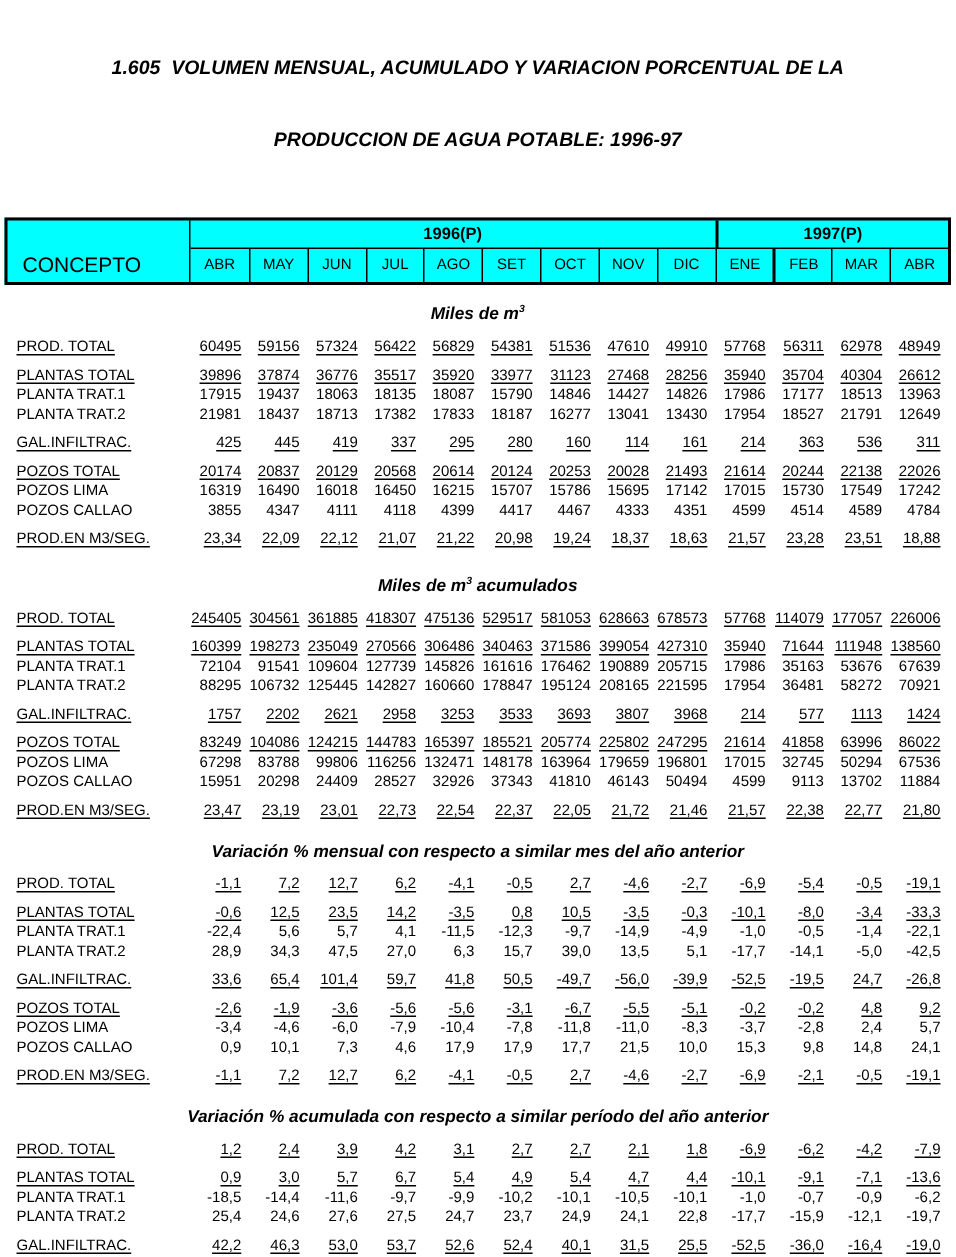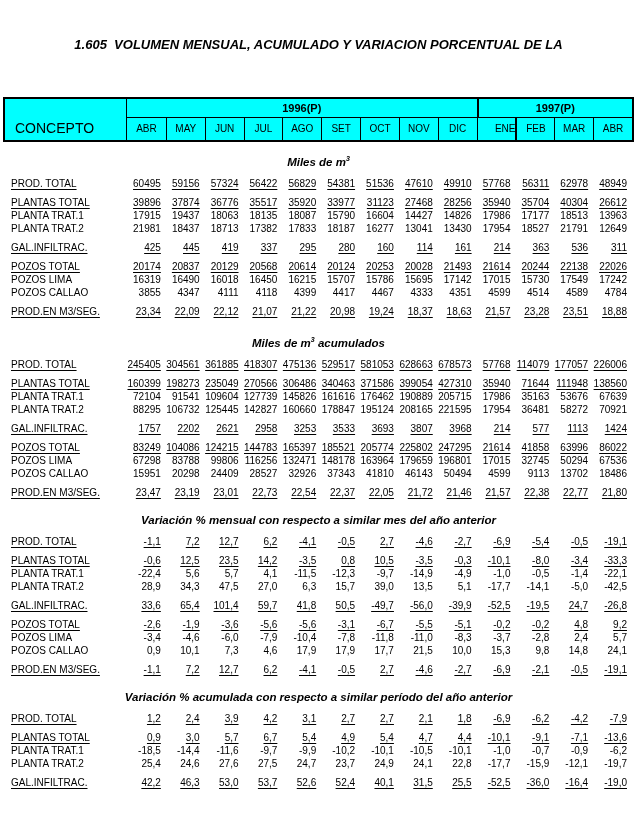--- a/index.html
+++ b/index.html
@@ -60,36 +60,37 @@
   .val { text-align:right; padding-right:5px; white-space:nowrap; }
   .trow.u .lbl, .trow.u .val { text-decoration:underline; text-underline-offset:2px; }
 </style>
 </head>
 <body>
 
 <div class="page">
 
   <div class="title">
     <div>1.605  VOLUMEN MENSUAL, ACUMULADO Y VARIACION PORCENTUAL DE LA</div>
+    <div>PRODUCCION DE AGUA POTABLE: 1996-97</div>
   </div>
 
   <div class="thead" id="thead">
     <div class="c-concepto">CONCEPTO</div>
     <div class="c-yg c-y96">1996(P)</div>
     <div class="c-yg c-y97">1997(P)</div>
   <div class="c-m m0" style="grid-area: 2 / 2;">ABR</div>
       <div class="c-m m1" style="grid-area: 2 / 3;">MAY</div>
       <div class="c-m m2" style="grid-area: 2 / 4;">JUN</div>
       <div class="c-m m3" style="grid-area: 2 / 5;">JUL</div>
       <div class="c-m m4" style="grid-area: 2 / 6;">AGO</div>
       <div class="c-m m5" style="grid-area: 2 / 7;">SET</div>
       <div class="c-m m6" style="grid-area: 2 / 8;">OCT</div>
       <div class="c-m m7" style="grid-area: 2 / 9;">NOV</div>
       <div class="c-m m8" style="grid-area: 2 / 10;">DIC</div>
-      <div class="c-m m9" style="grid-area: 2 / 11; text-align: right;">ENE</div>
+      <div class="c-m m9" style="grid-area: 2 / 11;">ENE</div>
       <div class="c-m m10" style="grid-area: 2 / 12;">FEB</div>
       <div class="c-m m11" style="grid-area: 2 / 13;">MAR</div>
       <div class="c-m m12" style="grid-area: 2 / 14;">ABR</div>
     </div>
 
   <div id="sections">
       <div class="section">
         <div class="stitle"><span>Miles de m</span><sup>3</sup></div>
         <div class="trow u">
           <div class="lbl">PROD. TOTAL</div>
@@ -124,21 +125,21 @@
           <div class="val">26612</div>
         </div>
         <div class="trow">
           <div class="lbl">PLANTA TRAT.1</div>
           <div class="val">17915</div>
           <div class="val">19437</div>
           <div class="val">18063</div>
           <div class="val">18135</div>
           <div class="val">18087</div>
           <div class="val">15790</div>
-          <div class="val">16604</div>
+          <div class="val">14846</div>
           <div class="val">14427</div>
           <div class="val">14826</div>
           <div class="val">17986</div>
           <div class="val">17177</div>
           <div class="val">18513</div>
           <div class="val">13963</div>
         </div>
         <div class="trow">
           <div class="lbl">PLANTA TRAT.2</div>
           <div class="val">21981</div>
@@ -357,21 +358,21 @@
           <div class="val">24409</div>
           <div class="val">28527</div>
           <div class="val">32926</div>
           <div class="val">37343</div>
           <div class="val">41810</div>
           <div class="val">46143</div>
           <div class="val">50494</div>
           <div class="val">4599</div>
           <div class="val">9113</div>
           <div class="val">13702</div>
-          <div class="val">18486</div>
+          <div class="val">11884</div>
         </div>
         <div class="trow u gap">
           <div class="lbl">PROD.EN M3/SEG.</div>
           <div class="val">23,47</div>
           <div class="val">23,19</div>
           <div class="val">23,01</div>
           <div class="val">22,73</div>
           <div class="val">22,54</div>
           <div class="val">22,37</div>
           <div class="val">22,05</div>

